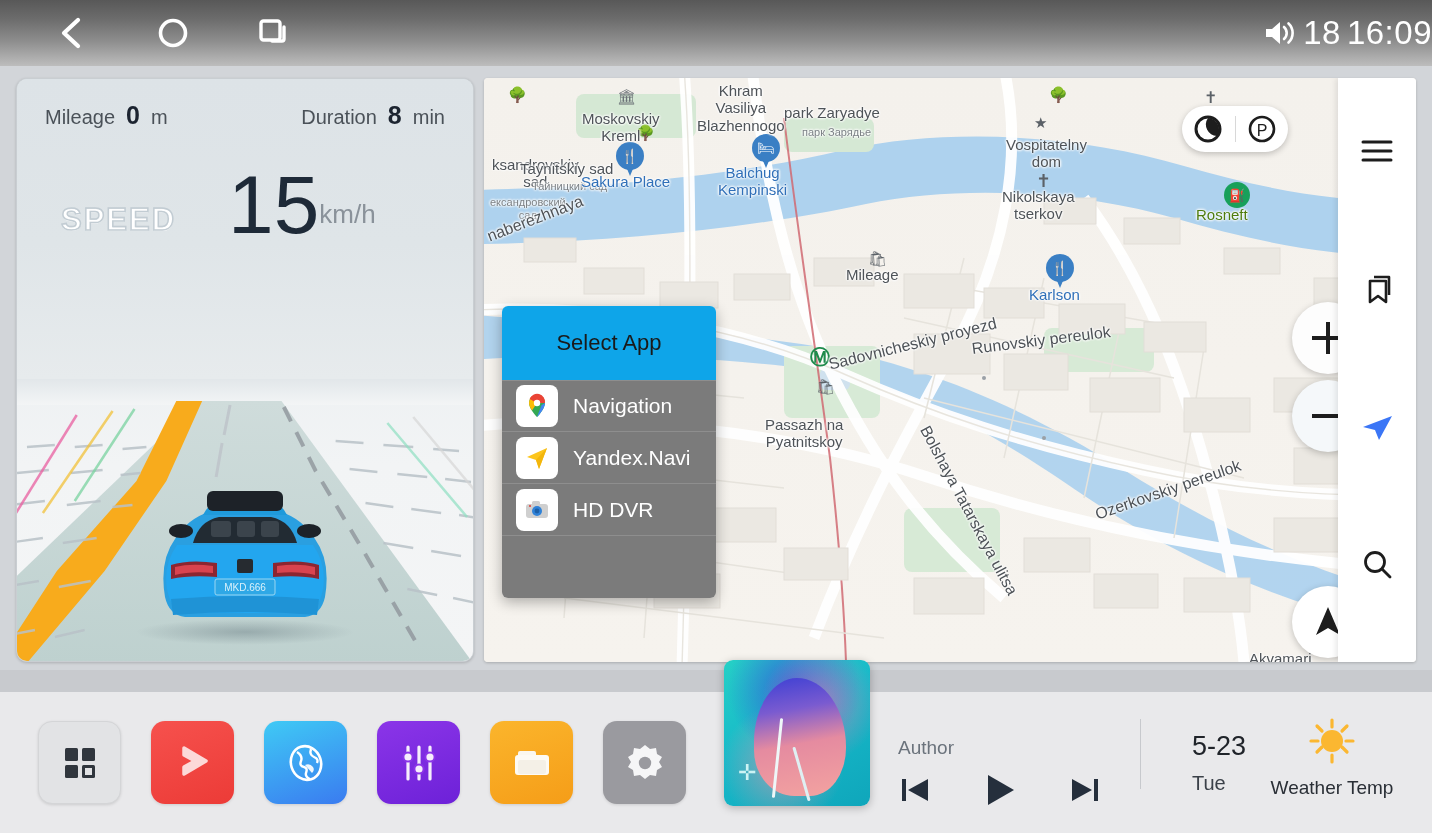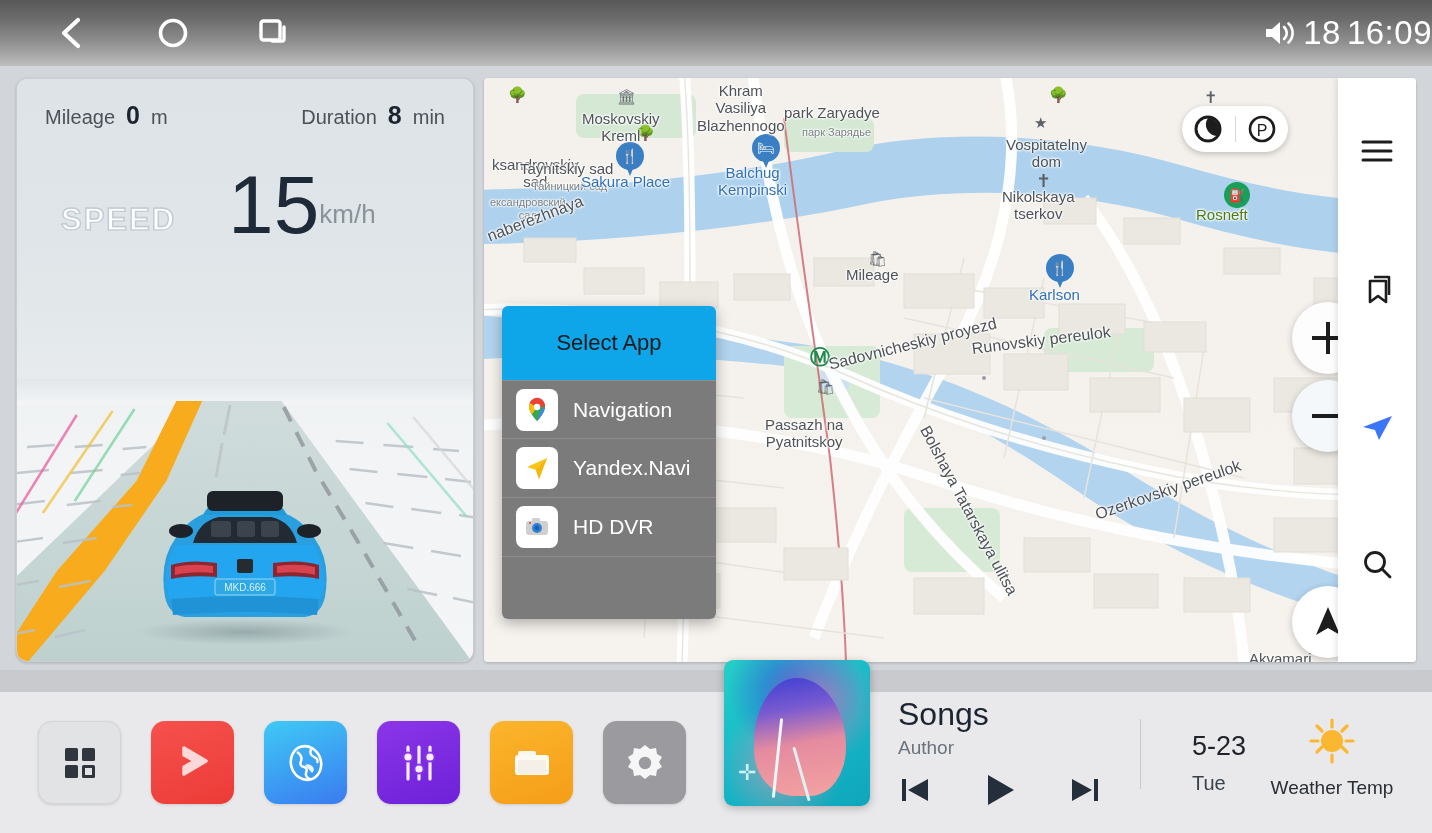--- a/index.html
+++ b/index.html
@@ -99,21 +99,21 @@
   .sb-icon { width:46px; height:46px; display:flex; align-items:center; justify-content:center; cursor:pointer; }
 
   
   .dialog {
     position:absolute; left:502px; top:306px; width:214px; border-radius:6px; overflow:hidden;
     box-shadow:0 4px 14px rgba(0,0,0,.3);
   }
   .dialog-head { height:74px; background:#0ea5e9; display:flex; align-items:center; justify-content:center; }
   .dialog-title { font-size:22px; color:#1a1a1a; }
   .dialog-body { background:#7b7b7b; }
-  .dlg-item { height:59px; display:flex; align-items:center; gap:15px; padding:0 14px;
+  .dlg-item { height:52px; display:flex; align-items:center; gap:15px; padding:0 14px;
     border-bottom:1px solid #8e8e8e; cursor:pointer; }
   .dlg-item:first-child { border-top:1px solid #8e8e8e; }
   .dlg-label { font-size:21px; color:#fff; }
   .dlg-foot { height:62px; background:#7b7b7b; }
   .app-ic { width:42px; height:42px; border-radius:8px; background:#fff;
     display:flex; align-items:center; justify-content:center; flex:0 0 42px; }
 
   
   .dock { position:absolute; left:0; bottom:0; width:1432px; height:163px; background:#e9e9eb; }
   .dock-strip { position:absolute; left:0; top:0; width:1432px; height:22px; background:#c8cace; }
@@ -586,21 +586,20 @@
     <div class="album">
       <div class="album-art">
         <div class="head-shape"></div>
         <div class="earbud-wire"></div>
         <div class="earbud-wire2"></div>
         <div class="plus-mark">✛</div>
       </div>
     </div>
 
     <div class="player">
-      <div class="player-title">Songs</div>
       <div class="player-author">Author</div>
       <div class="player-ctrls">
         <svg class="pc" width="34" height="34" viewBox="0 0 34 34">
           <rect x="4" y="6" width="4" height="22" fill="#252f3c"></rect>
           <path d="M30 6 L10 17 L30 28 Z" fill="#252f3c"></path>
         </svg>
         <svg class="pc" width="40" height="38" viewBox="0 0 40 38">
           <path d="M8 4 L34 19 L8 34 Z" fill="#252f3c"></path>
         </svg>
         <svg class="pc" width="34" height="34" viewBox="0 0 34 34">

